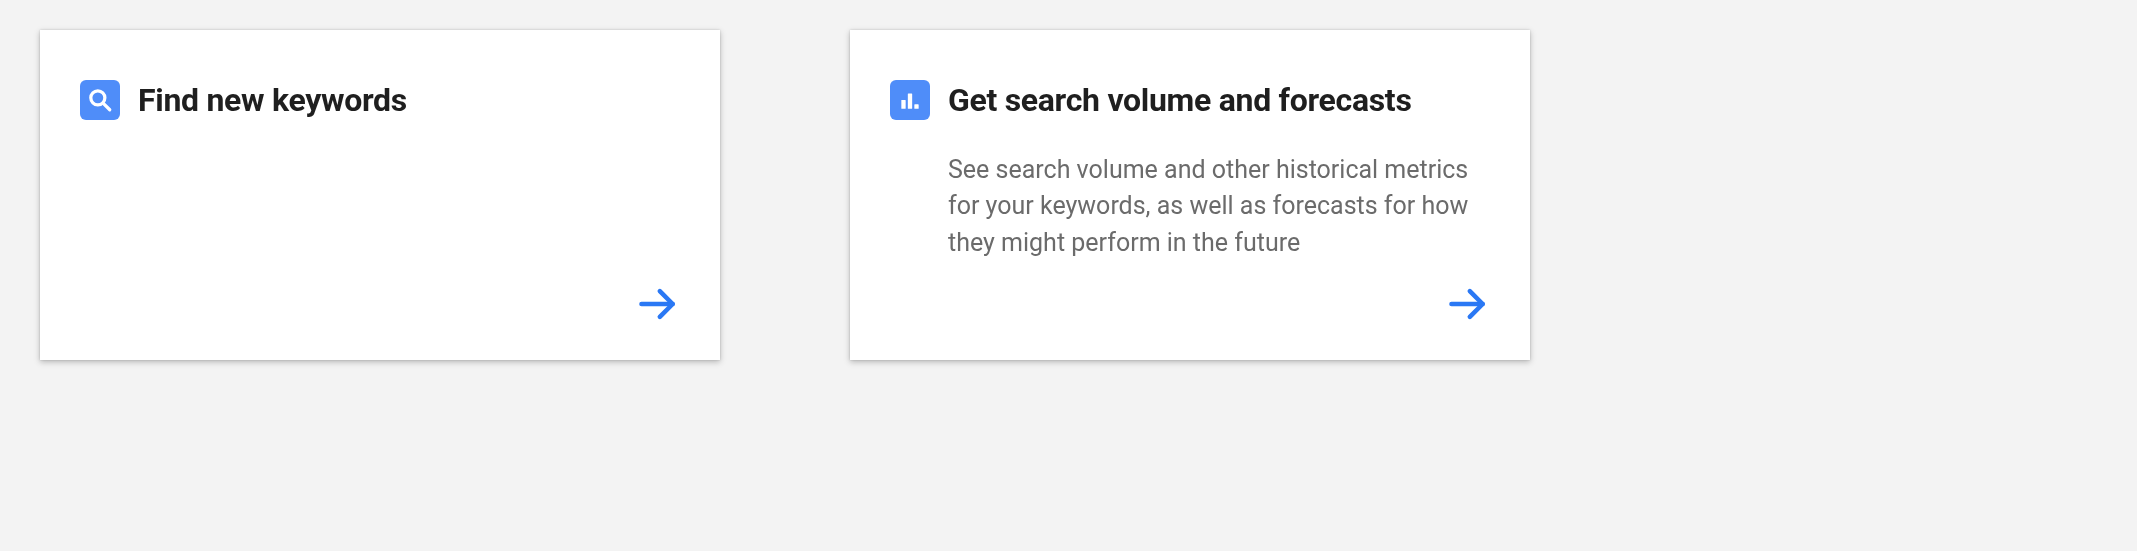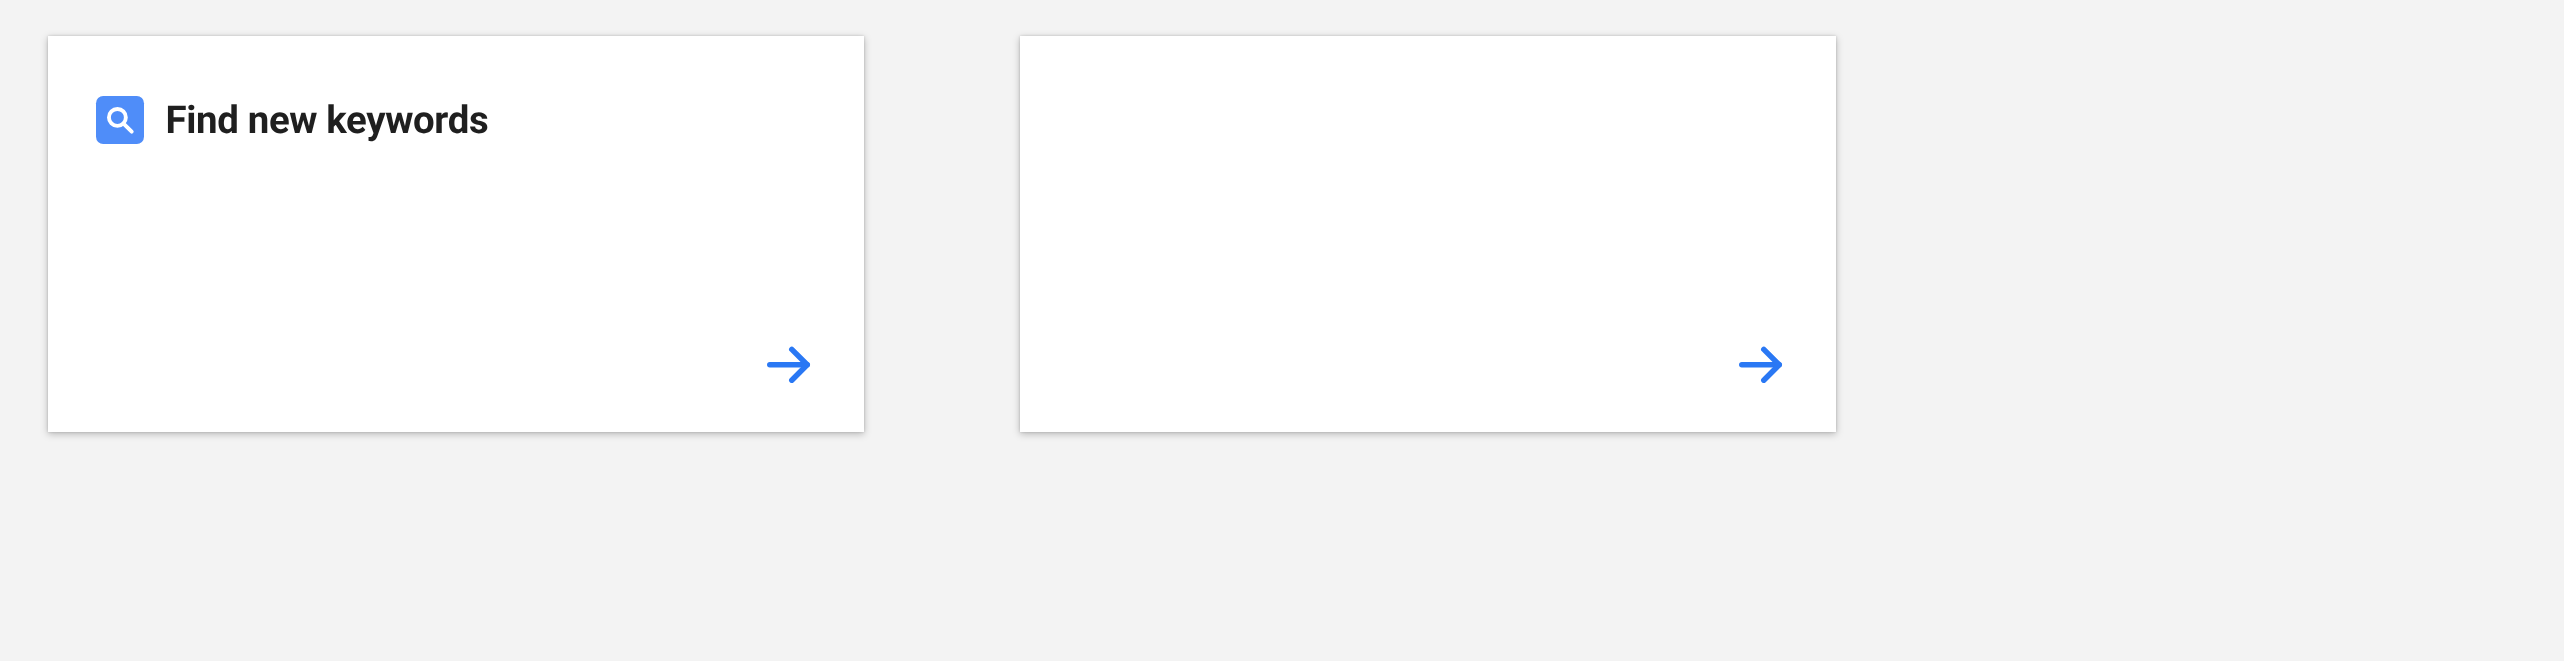--- a/index.html
+++ b/index.html
@@ -75,19 +75,30 @@
   </div>
   <div class="arrow-container">
     <svg width="44" height="44" viewBox="0 0 24 24" fill="none">
       <line x1="3" y1="12" x2="20" y2="12" stroke="#2a78f4" stroke-width="2.5" stroke-linecap="round"></line>
       <polyline points="13,5 20,12 13,19" stroke="#2a78f4" stroke-width="2.5" fill="none" stroke-linecap="round" stroke-linejoin="round"></polyline>
     </svg>
   </div>
 </div>
 
 <div class="card">
+  <div class="card-header">
+    <div class="icon-box">
+      <svg width="26" height="26" viewBox="0 0 24 24" fill="#ffffff">
+        <rect x="4" y="12" width="4" height="8" rx="0.5"></rect>
+        <rect x="10" y="6" width="4" height="14" rx="0.5"></rect>
+        <rect x="16" y="16" width="4" height="4" rx="0.5"></rect>
+      </svg>
+    </div>
+    <h2 class="card-title">Get search volume and forecasts</h2>
+  </div>
+  <p class="card-description">See search volume and other historical metrics for your keywords, as well as forecasts for how they might perform in the future</p>
   <div class="arrow-container">
     <svg width="44" height="44" viewBox="0 0 24 24" fill="none">
       <line x1="3" y1="12" x2="20" y2="12" stroke="#2a78f4" stroke-width="2.5" stroke-linecap="round"></line>
       <polyline points="13,5 20,12 13,19" stroke="#2a78f4" stroke-width="2.5" fill="none" stroke-linecap="round" stroke-linejoin="round"></polyline>
     </svg>
   </div>
 </div>
 
 </body></html>

